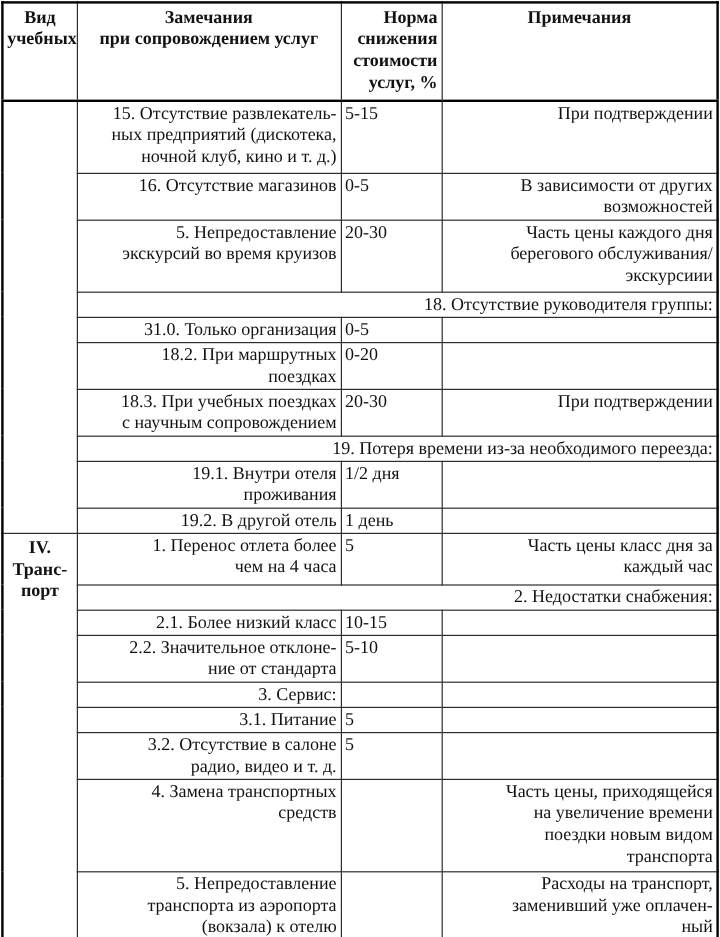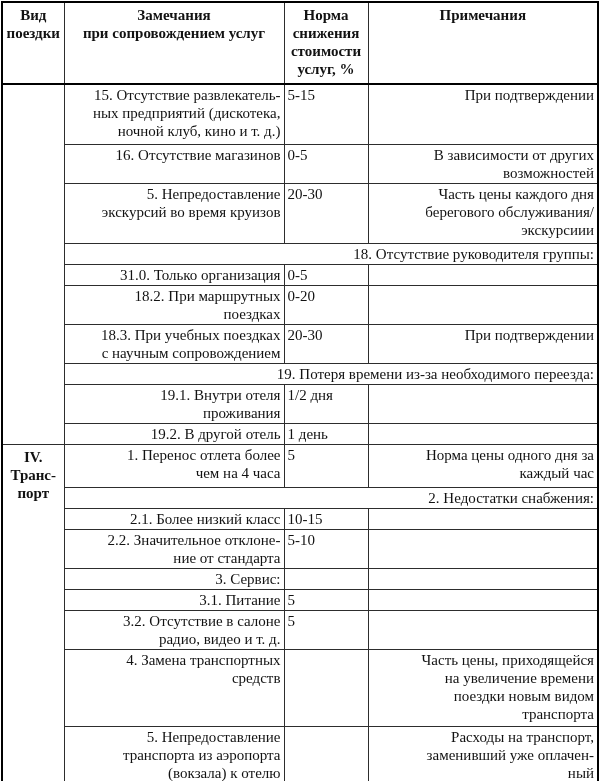--- a/index.html
+++ b/index.html
@@ -32,21 +32,21 @@
     white-space: pre-line;
     overflow: hidden;
   }
   .doc-table thead th {
     font-weight: bold;
     text-align: center;
     border-bottom: 2px solid #000000;
     padding-top: 3px;
   }
   .doc-table thead th.h-norm {
-    text-align: center;
+    text-align: right;
   }
   td.remark { text-align: right; }
   td.norm   { text-align: left; }
   td.note   { text-align: right; margin-top: 44px; }
   td.service {
     text-align: center;
     font-weight: bold;
     padding-top: 3px;
   }
 </style>
@@ -57,21 +57,21 @@
   <table class="doc-table">
     <colgroup>
       <col style="width:62px">
       <col style="width:220px">
       <col style="width:84px">
       <col style="width:230px">
     </colgroup>
     <thead>
       <tr style="height:82px">
         <th>Вид
-поездки</th>
+учебных</th>
         <th>Замечания
 при сопровождением услуг</th>
         <th class="h-norm">Норма
 снижения
 стоимости
 услуг, %</th>
         <th>Примечания</th>
       </tr>
     </thead>
     <tbody>
@@ -131,21 +131,21 @@
         <td class="norm">1 день</td>
         <td class="note"></td>
       </tr>
       <tr style="height:43px">
         <td class="service" rowspan="9">IV.
 Транс-
 порт</td>
         <td class="remark">1. Перенос отлета более
 чем на 4 часа</td>
         <td class="norm">5</td>
-        <td class="note">Норма цены одного дня за
+        <td class="note">Часть цены класс дня за
 каждый час</td>
       </tr>
       <tr style="height:20px">
         <td class="remark" colspan="3">2. Недостатки снабжения:</td>
       </tr>
       <tr style="height:19px">
         <td class="remark">2.1. Более низкий класс</td>
         <td class="norm">10-15</td>
         <td class="note"></td>
       </tr>

